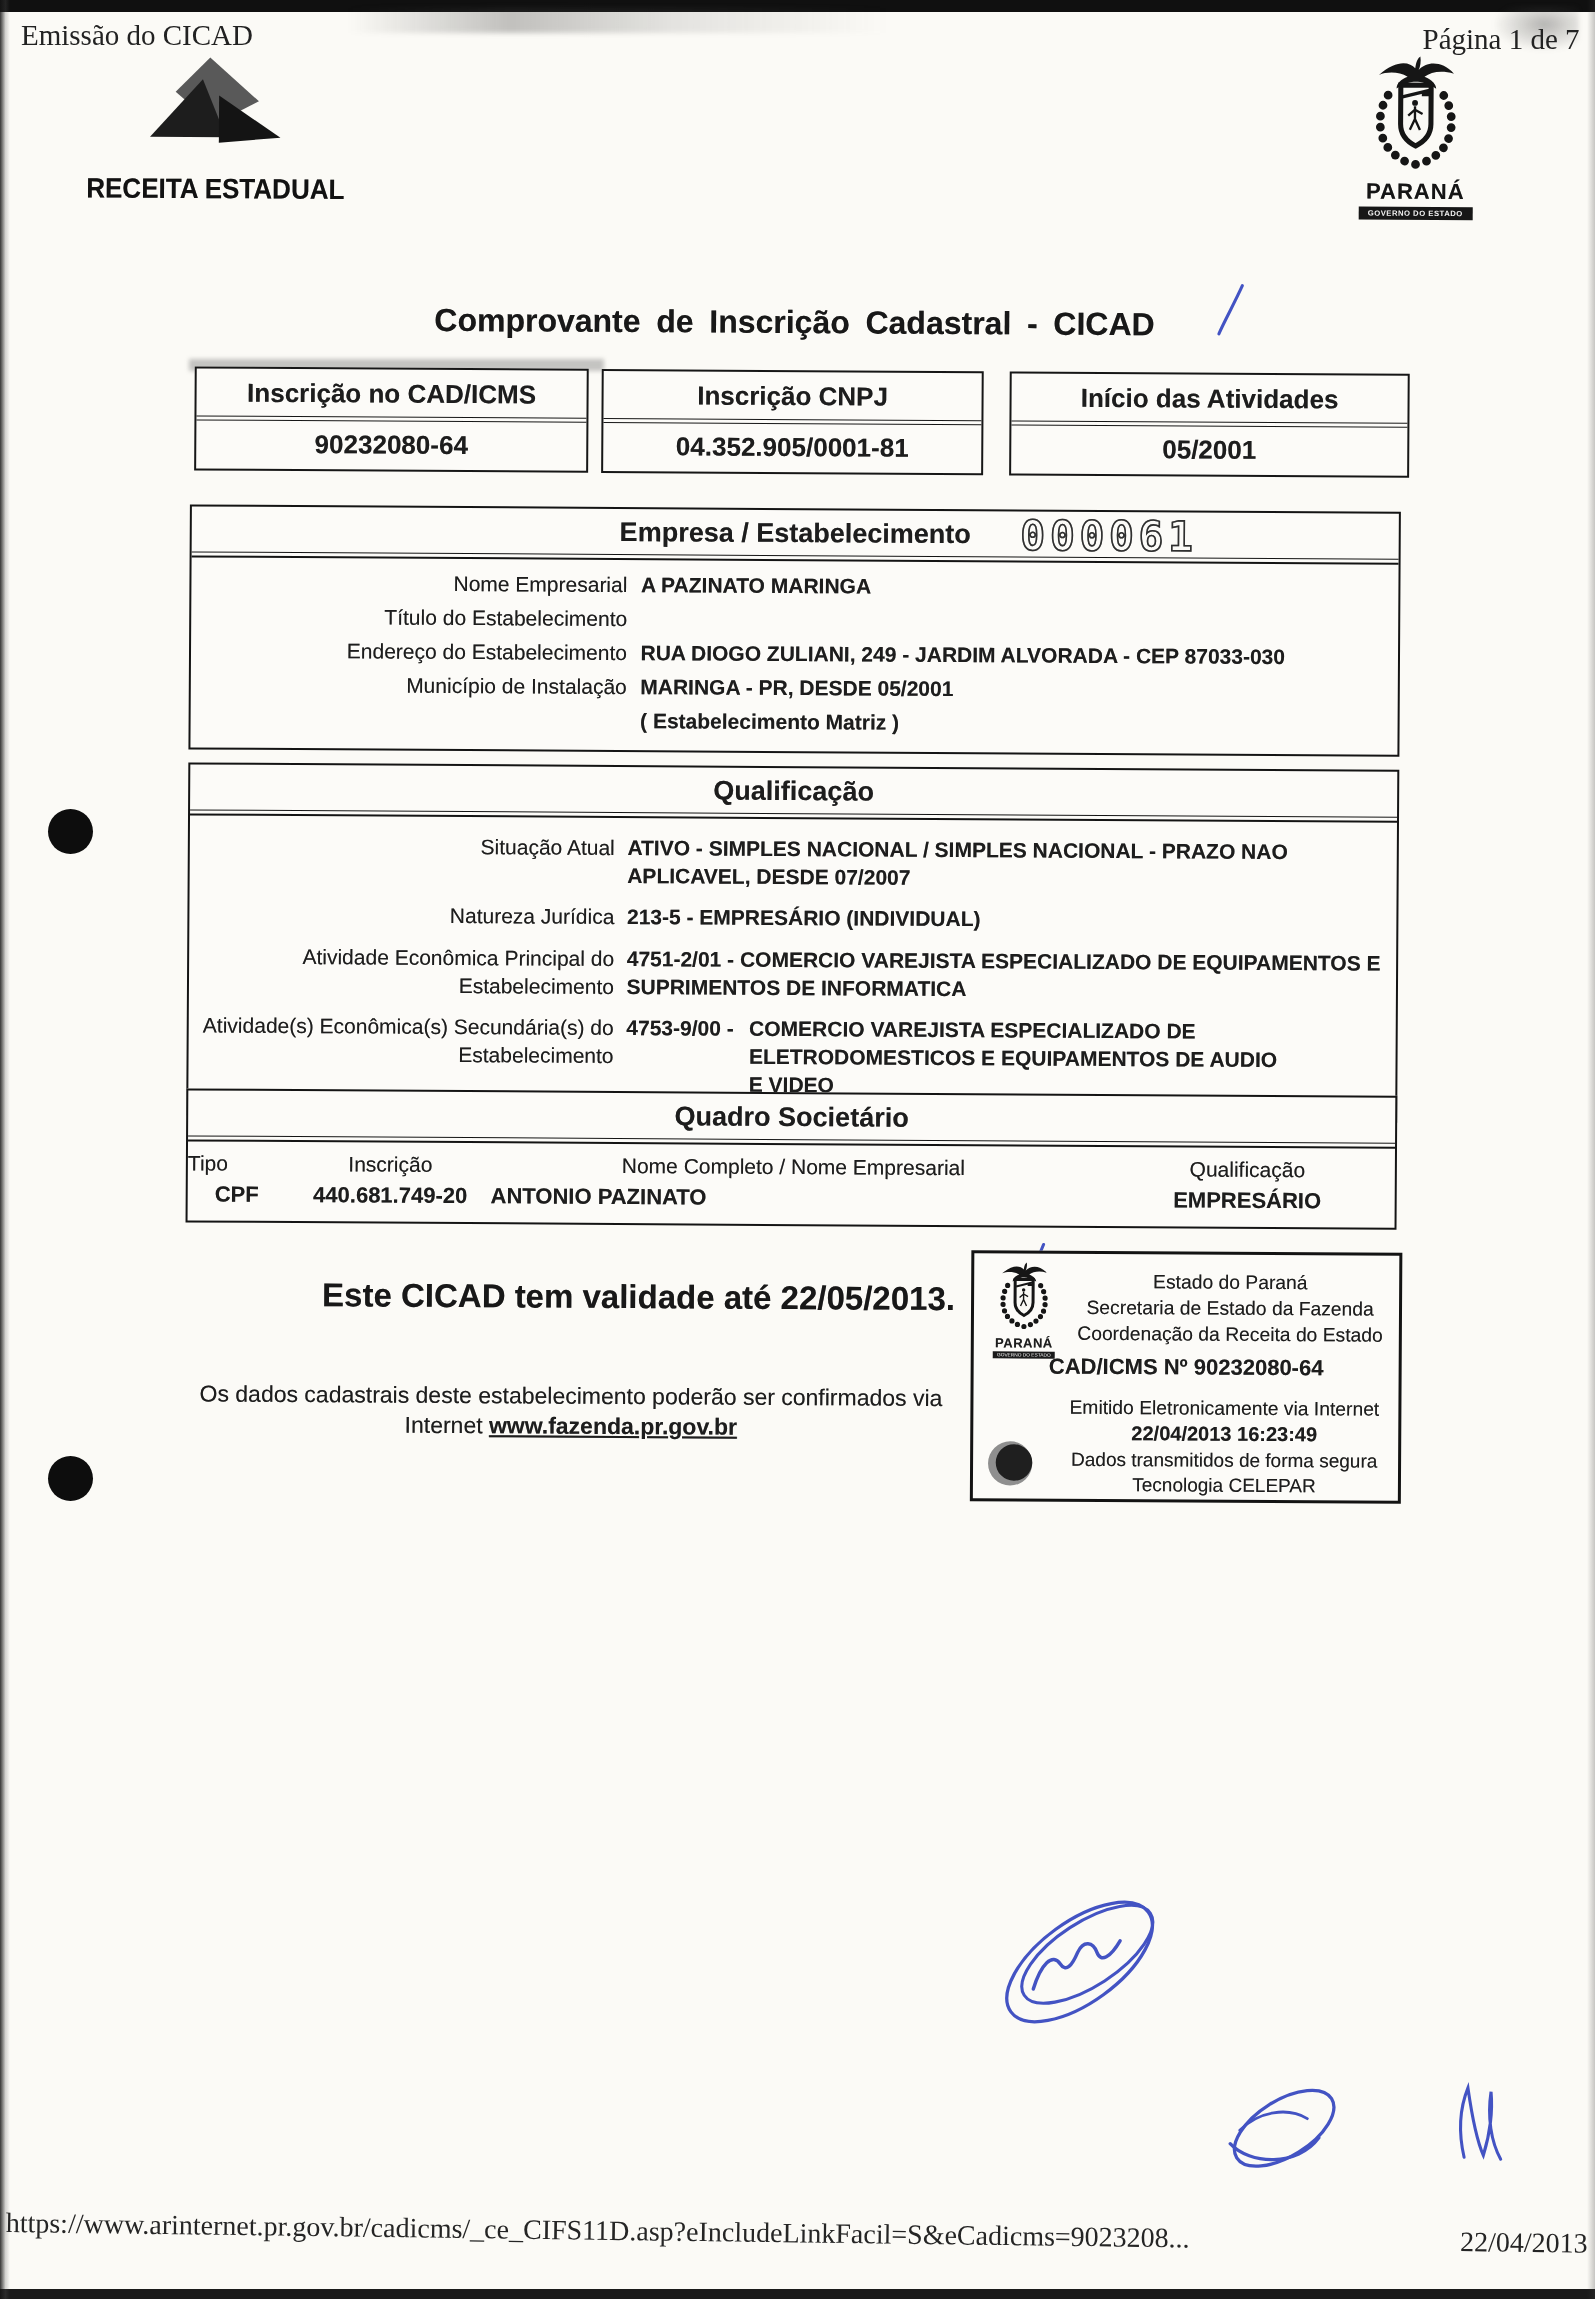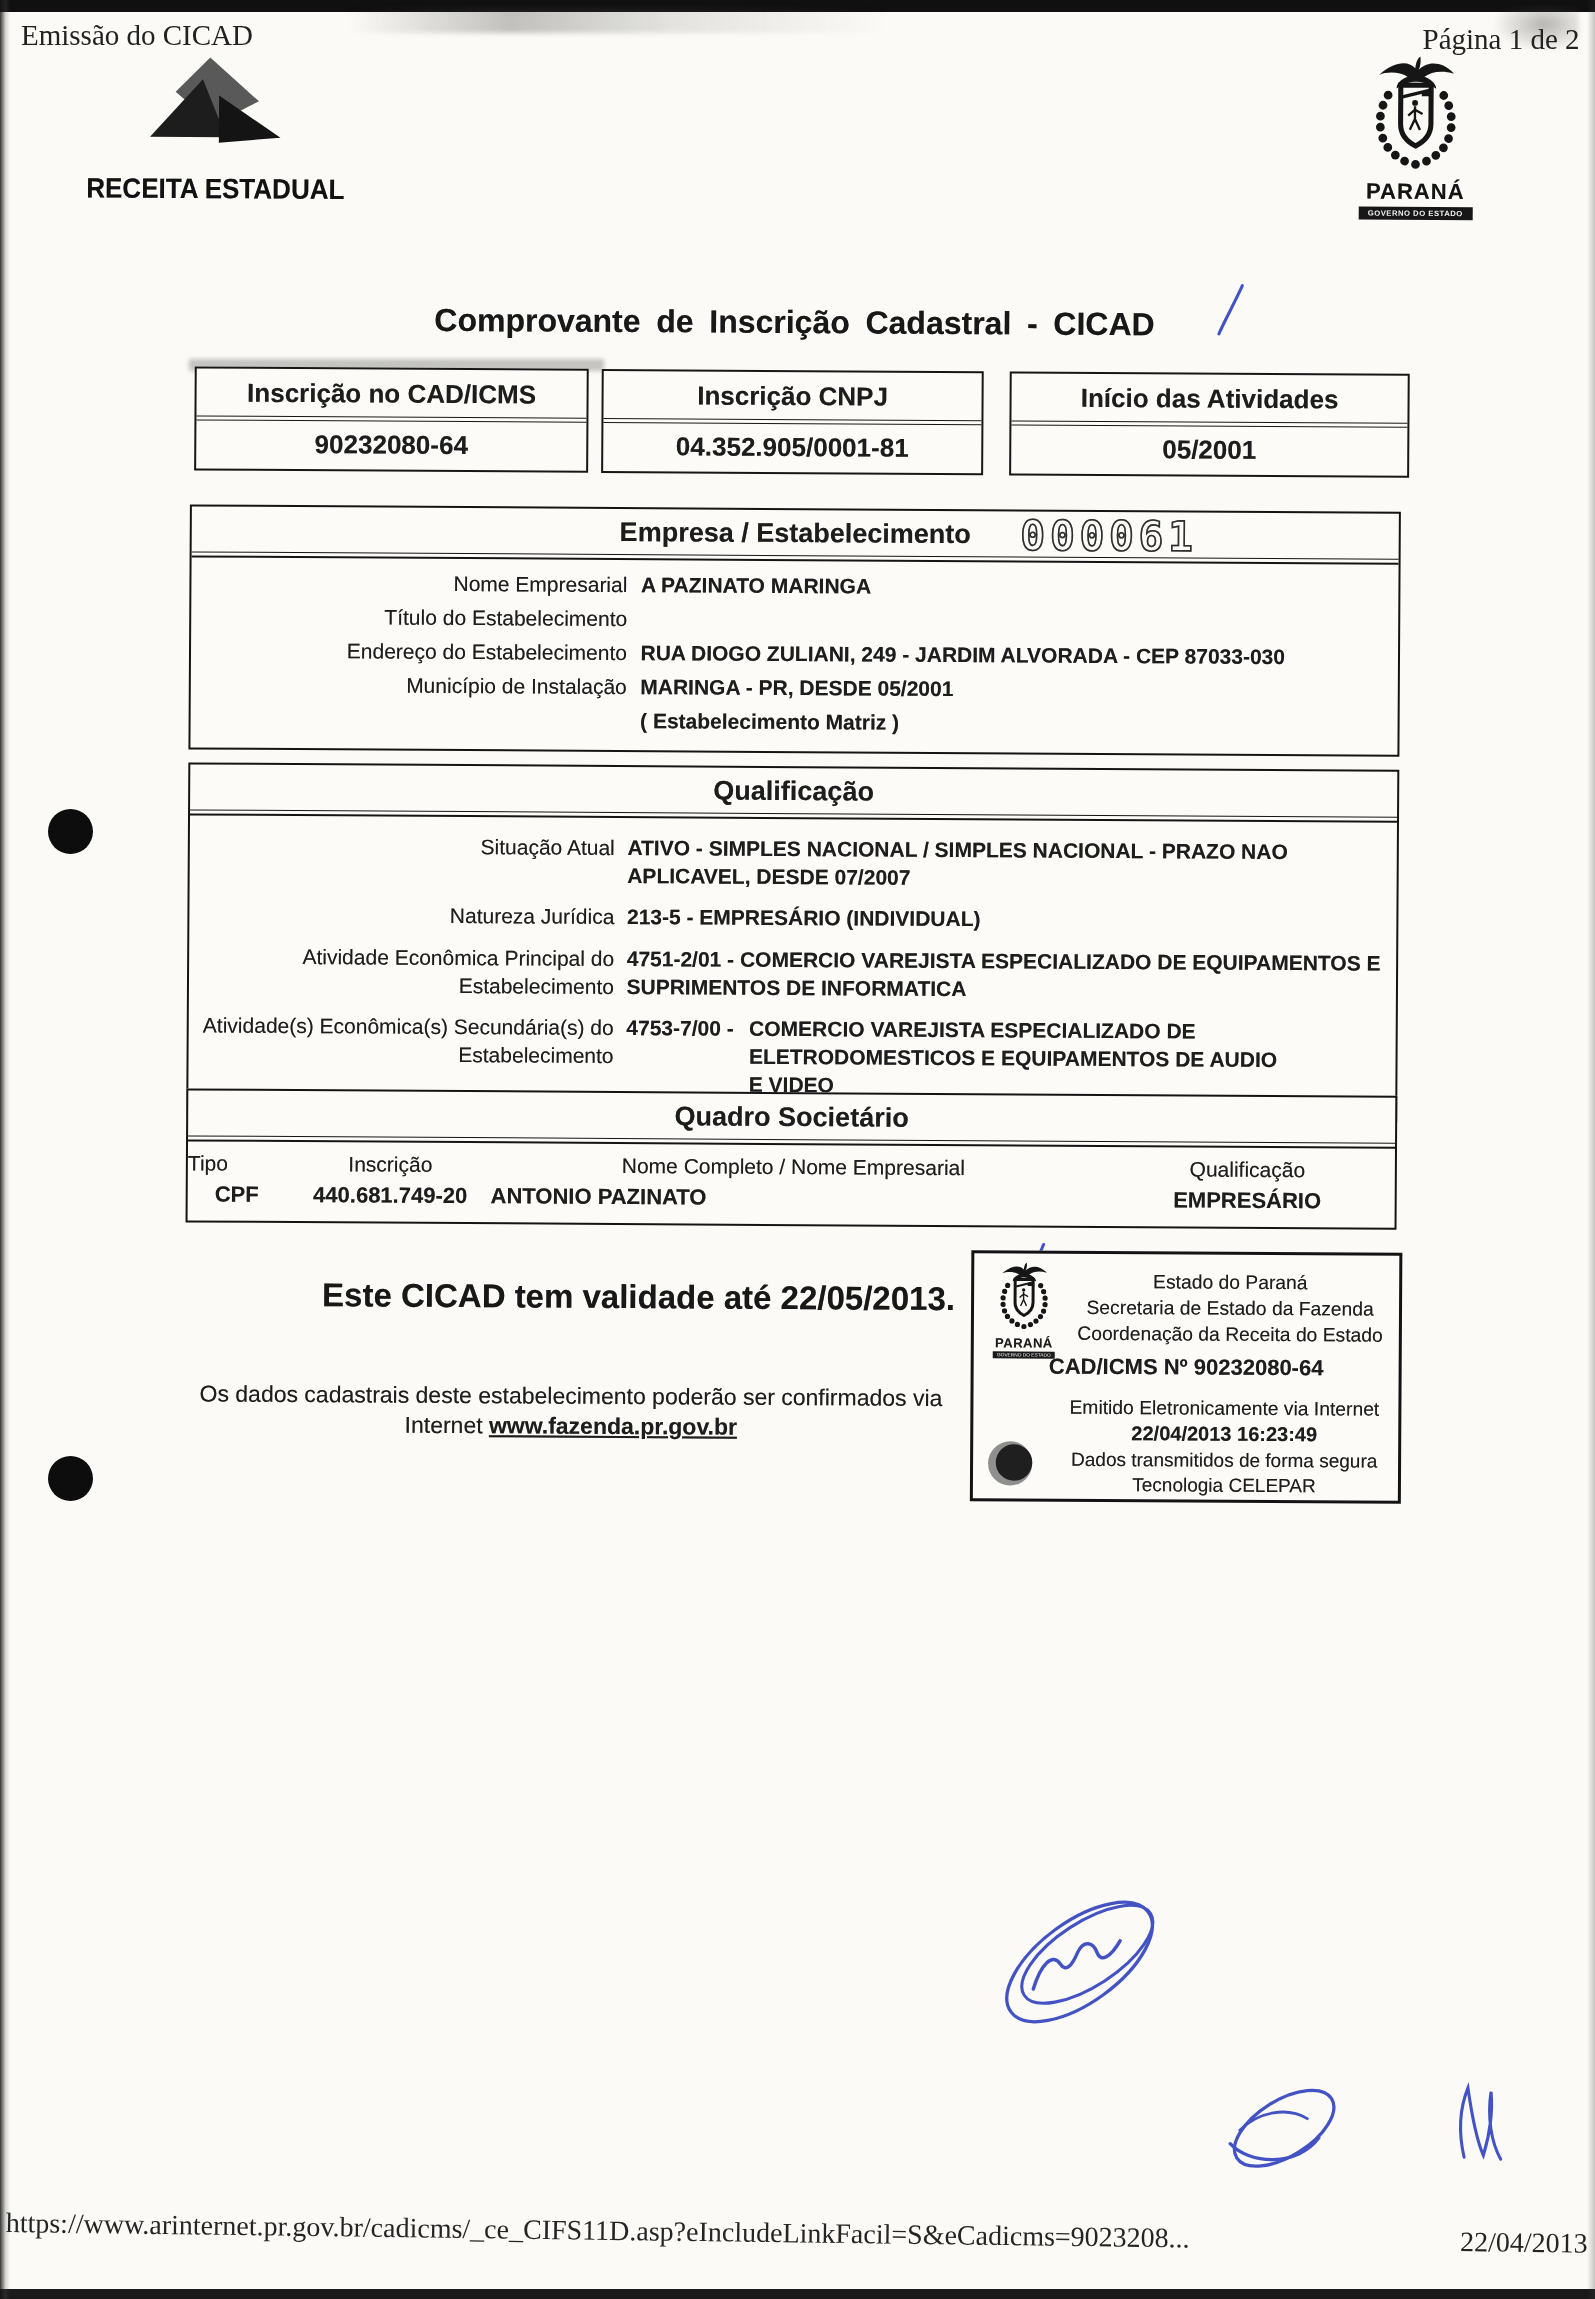--- a/index.html
+++ b/index.html
@@ -124,21 +124,21 @@
   <div class="abs edge-top"></div>
   <div class="abs edge-bottom"></div>
   <div class="abs edge-left"></div>
   <div class="abs edge-right"></div>
   <div class="abs smudge1"></div>
   <div class="abs smudge2"></div>
   <div class="abs smudge3"></div>
 
   <div class="abs print-header serif">
     <span class="ph-left">Emissão do CICAD</span>
-    <span class="ph-right">Página 1 de 2</span>
+    <span class="ph-right">Página 1 de 7</span>
   </div>
 
   <div class="abs doc">
 
     <div class="abs receita-logo">
       <svg width="154" height="114" viewBox="0 0 170 125">
         <polygon points="78,4 132,52 82,78 40,42" fill="#595959"></polygon>
         <polygon points="12,92 70,28 96,92" fill="#1d1d1d"></polygon>
         <polygon points="88,46 156,92 88,98" fill="#141414"></polygon>
       </svg>
@@ -214,21 +214,21 @@
           <div class="q-label">Natureza Jurídica</div>
           <div class="q-value">213-5 - EMPRESÁRIO (INDIVIDUAL)</div>
         </div>
         <div class="q-row">
           <div class="q-label">Atividade Econômica Principal do Estabelecimento</div>
           <div class="q-value">4751-2/01 - COMERCIO VAREJISTA ESPECIALIZADO DE EQUIPAMENTOS E SUPRIMENTOS DE INFORMATICA</div>
         </div>
         <div class="q-row">
           <div class="q-label">Atividade(s) Econômica(s) Secundária(s) do Estabelecimento</div>
           <div class="q-value q-sec">
-            <span class="code">4753-7/00 -</span>
+            <span class="code">4753-9/00 -</span>
             <span class="desc">COMERCIO VAREJISTA ESPECIALIZADO DE ELETRODOMESTICOS E EQUIPAMENTOS DE AUDIO E VIDEO</span>
           </div>
         </div>
       </div>
     </div>
 
     <div class="abs section" style="left:193px;top:1089px;width:1207px;">
       <div class="sec-hd">Quadro Societário</div>
       <div class="sec-bd">
         <div class="t-cols">

